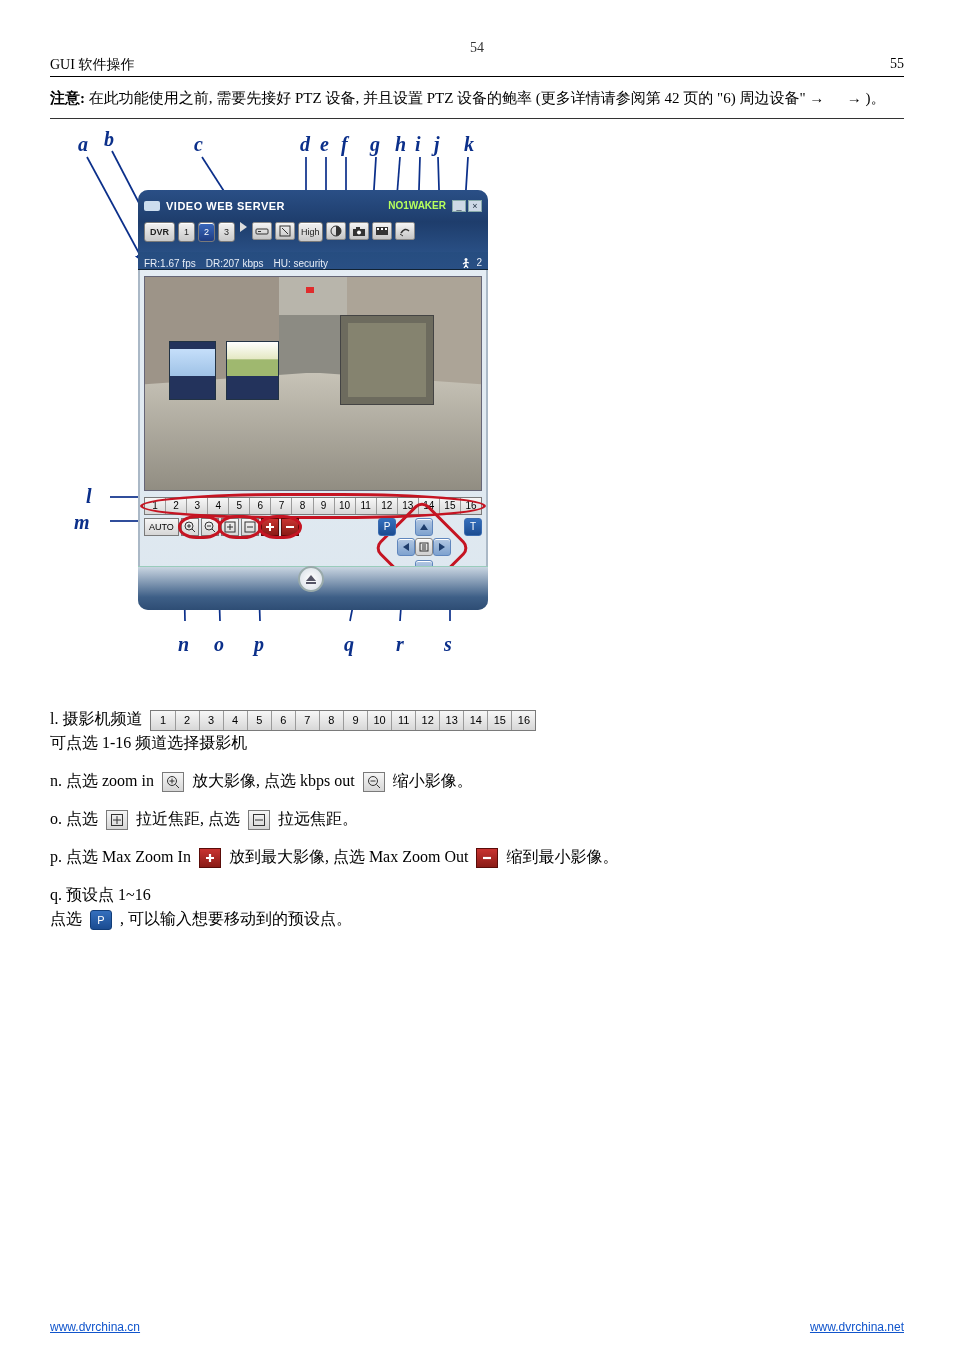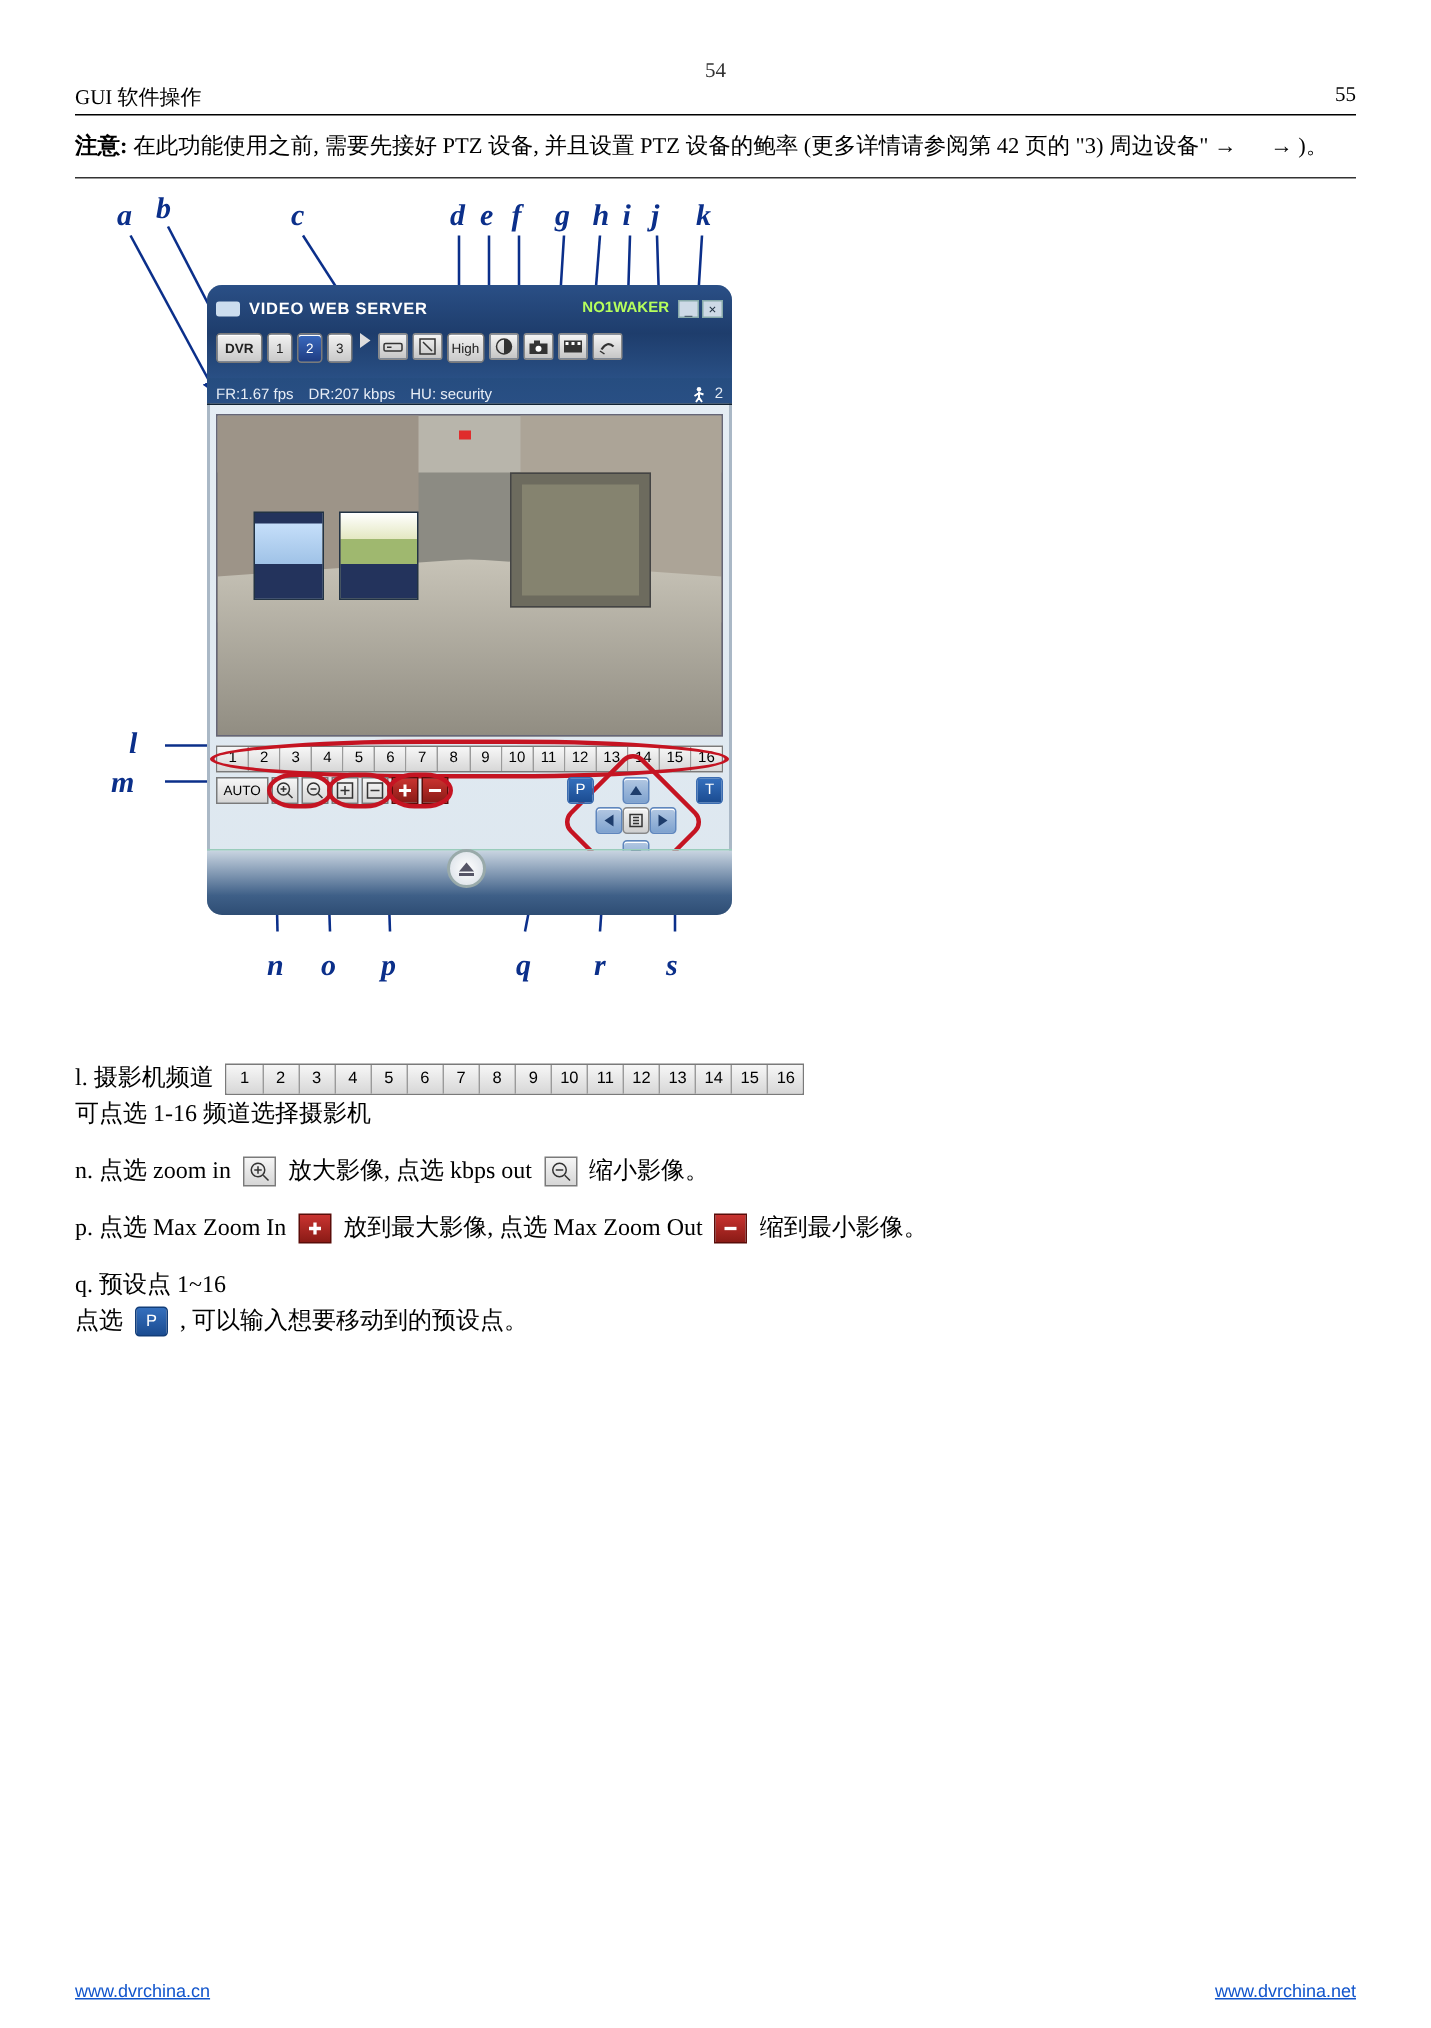--- a/index.html
+++ b/index.html
@@ -91,21 +91,21 @@
 <body>
 
 <div class="page-num">54</div>
 <div class="header-bar">
   <span>GUI 软件操作</span>
   <span>55</span>
 </div>
 
 <div class="note">
   <span class="note-label">注意:</span>
-  <span>在此功能使用之前, 需要先接好 PTZ 设备, 并且设置 PTZ 设备的鲍率 (更多详情请参阅第 42 页的 "3) 周边设备"</span>
+  <span>在此功能使用之前, 需要先接好 PTZ 设备, 并且设置 PTZ 设备的鲍率 (更多详情请参阅第 42 页的 "6) 周边设备"</span>
   <span class="arrow">→</span>
   <span style="visibility:hidden">xx</span>
   <span class="arrow">→</span>
   <span>)。</span>
 </div>
 <hr class="sep">
 
 <div class="diagram-wrap">
   <svg class="svg-lines" width="480" height="560">
     <defs>
@@ -398,20 +398,38 @@
     <span>放大影像, 点选 kbps out</span>
     <span class="inline-icon">
         <svg width="14" height="14">
           <circle cx="6" cy="6" r="4.5" fill="none" stroke="#333"></circle>
           <path d="M3.5 6 H8.5 M9.5 9.5 L13 13" stroke="#333"></path>
         </svg>
       </span>
     <span>缩小影像。</span>
   </p>
 
+  <p>
+    <span class="lbl-bold">o.</span>
+    <span>点选</span>
+    <span class="inline-icon">
+        <svg width="14" height="14">
+          <rect x="1.5" y="1.5" width="11" height="11" fill="none" stroke="#333"></rect>
+          <path d="M7 3 V11 M3 7 H11" stroke="#333"></path>
+        </svg>
+      </span>
+    <span>拉近焦距, 点选</span>
+    <span class="inline-icon">
+        <svg width="14" height="14">
+          <rect x="1.5" y="1.5" width="11" height="11" fill="none" stroke="#333"></rect>
+          <path d="M3 7 H11" stroke="#333"></path>
+        </svg>
+      </span>
+    <span>拉远焦距。</span>
+  </p>
 
   <p>
     <span class="lbl-bold">p.</span>
     <span>点选 Max Zoom In</span>
     <span class="inline-icon red">
         <svg width="14" height="14">
           <path d="M7 3 V11 M3 7 H11" stroke="#fff" stroke-width="2.2"></path>
         </svg>
       </span>
     <span>放到最大影像, 点选 Max Zoom Out</span>

